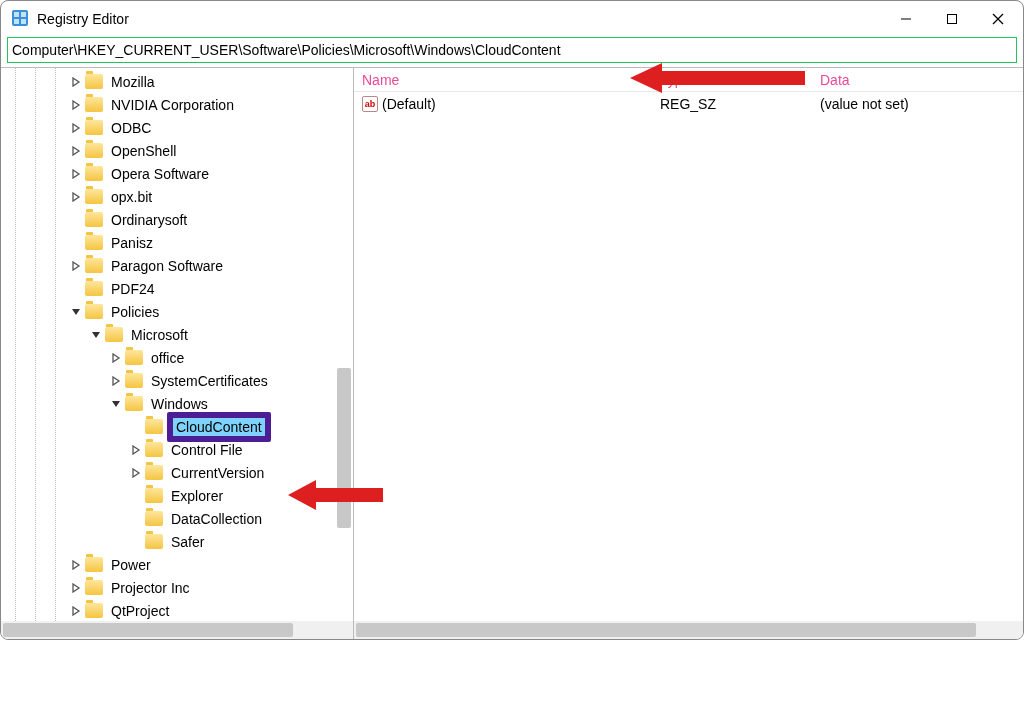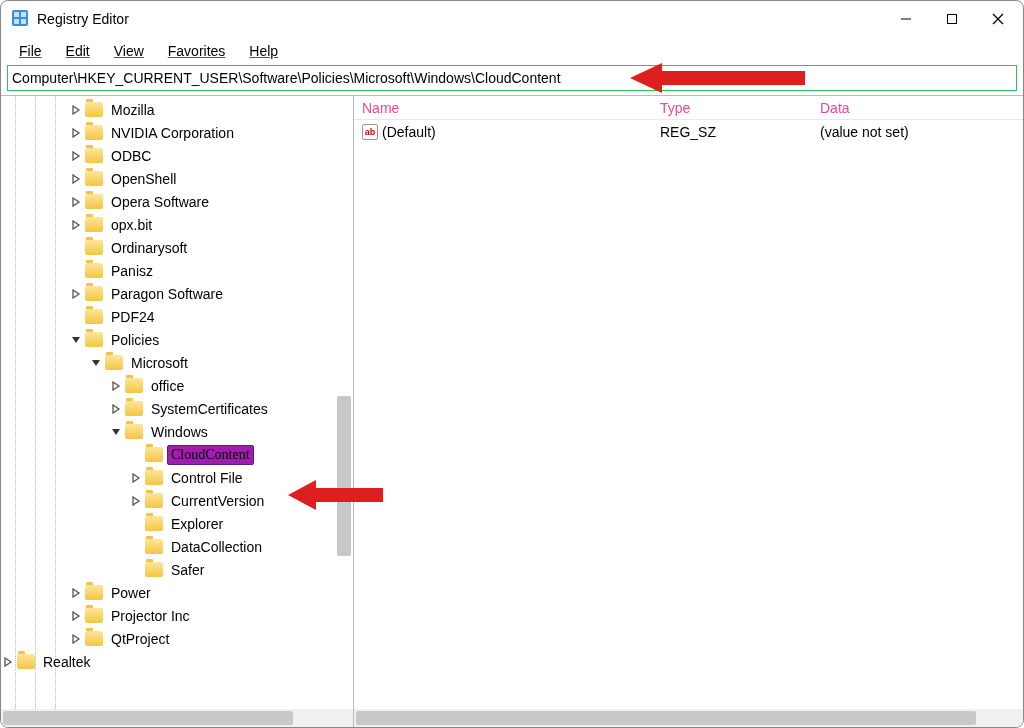--- a/index.html
+++ b/index.html
@@ -1,37 +1,37 @@
 <!DOCTYPE html>
 <html><head>
 <meta charset="utf-8">
 <style>
   * { box-sizing: border-box; margin: 0; padding: 0; font-family: "Segoe UI", Tahoma, sans-serif; font-size: 14px; }
   html, body { width:1024px; height:728px; overflow:hidden; background:#fff; }
-  .window { width:1024px; height:728px; border:1px solid #888; display:flex; flex-direction:column; background:#fff; border-radius:8px; overflow:hidden; }
+  .window { width:1024px; height:640px; border:1px solid #888; display:flex; flex-direction:column; background:#fff; border-radius:8px; overflow:hidden; }
   .titlebar { height:36px; display:flex; align-items:center; padding:0 2px 0 10px; }
   .titlebar .title { flex:1; display:flex; align-items:center; gap:8px; }
   .titlebar .controls { display:flex; }
   .titlebar .controls .btn { width:46px; height:36px; display:flex; align-items:center; justify-content:center; }
   .titlebar .controls .btn svg { pointer-events:none; }
   .menubar { height:28px; display:flex; align-items:center; padding:0 6px; gap:0; border-bottom:1px solid transparent; }
   .menubar .menu-item { padding:4px 12px; }
   .menubar .menu-item span { text-decoration: underline; text-decoration-color: #555; }
   .addressbar { height:26px; border:1px solid #22c55e; margin:0 6px 4px 6px; display:flex; align-items:center; padding:0 4px; font-size:14px; }
   .content { flex:1; display:flex; border-top:1px solid #bbb; min-height:0; }
   .tree-pane { width:353px; border-right:1px solid #bbb; position:relative; display:flex; flex-direction:column; min-height:0; }
   .tree-scroll { flex:1; overflow:hidden; position:relative; padding-top:2px; }
   .tree-scroll ul { list-style:none; }
   .node { display:flex; align-items:center; height:23px; white-space:nowrap; position:relative; }
   .caret { width:14px; height:14px; display:flex; align-items:center; justify-content:center; margin-right:2px; }
   .caret svg { display:block; }
   .folder { width:18px; height:15px; background:linear-gradient(#ffe69c,#f4c542); border-radius:2px; margin-right:4px; position:relative; }
   .folder::before { content:""; position:absolute; top:-3px; left:1px; width:7px; height:3px; background:#f4c542; border-radius:1px 1px 0 0; }
   .label { padding:1px 3px; border:1px solid transparent; border-radius:2px; }
-  .label.selected { background:#a21caf; border:1px solid #4c1d95;font-family:Liberation Serif, serif; }
+  .label.selected { background:#7dd3fc; border:6px solid #4c1d95; }
   .dotted-line { position:absolute; left:0; top:0; bottom:0; border-left:1px dotted #bbb; }
   .values-pane { flex:1; display:flex; flex-direction:column; min-height:0; }
   .values-header { height:24px; display:flex; align-items:center; border-bottom:1px solid #e8e8e8; padding-left:8px; color:#ec4899; }
   .values-header .col { font-weight:400; }
   .values-body { flex:1; overflow:auto; }
   .value-row { display:flex; align-items:center; height:24px; padding-left:8px; }
   .value-row .cell { display:flex; align-items:center; gap:4px; }
   .ab-icon { width:16px; height:16px; border:1px solid #b88; display:flex; align-items:center; justify-content:center; font-size:9px; color:#c00; font-weight:bold; border-radius:2px; background:#fff; }
   .hscroll { height:18px; background:#f0f0f0; display:flex; align-items:center; }
   .hscroll .thumb { height:14px; background:#c8c8c8; border-radius:2px; margin:0 2px; }
@@ -72,27 +72,20 @@
         </div>
       <div class="btn">
           <svg width="12" height="12">
             <line x1="1" y1="1" x2="11" y2="11" stroke="#000" stroke-width="1.2"></line>
             <line x1="11" y1="1" x2="1" y2="11" stroke="#000" stroke-width="1.2"></line>
           </svg>
         </div>
     </div>
   </div>
 
-  <div class="menubar">
-    <div class="menu-item"><span>File</span></div>
-    <div class="menu-item"><span>Edit</span></div>
-    <div class="menu-item"><span>View</span></div>
-    <div class="menu-item"><span>Favorites</span></div>
-    <div class="menu-item"><span>Help</span></div>
-  </div>
 
   <div class="addressbar">
     <span>Computer\HKEY_CURRENT_USER\Software\Policies\Microsoft\Windows\CloudContent</span>
   </div>
 
   <div class="content">
     <div class="tree-pane">
       <div class="tree-scroll" id="tree-scroll">
         <div class="dotted-line" style="left:14px"></div>
         <div class="dotted-line" style="left:34px"></div>

